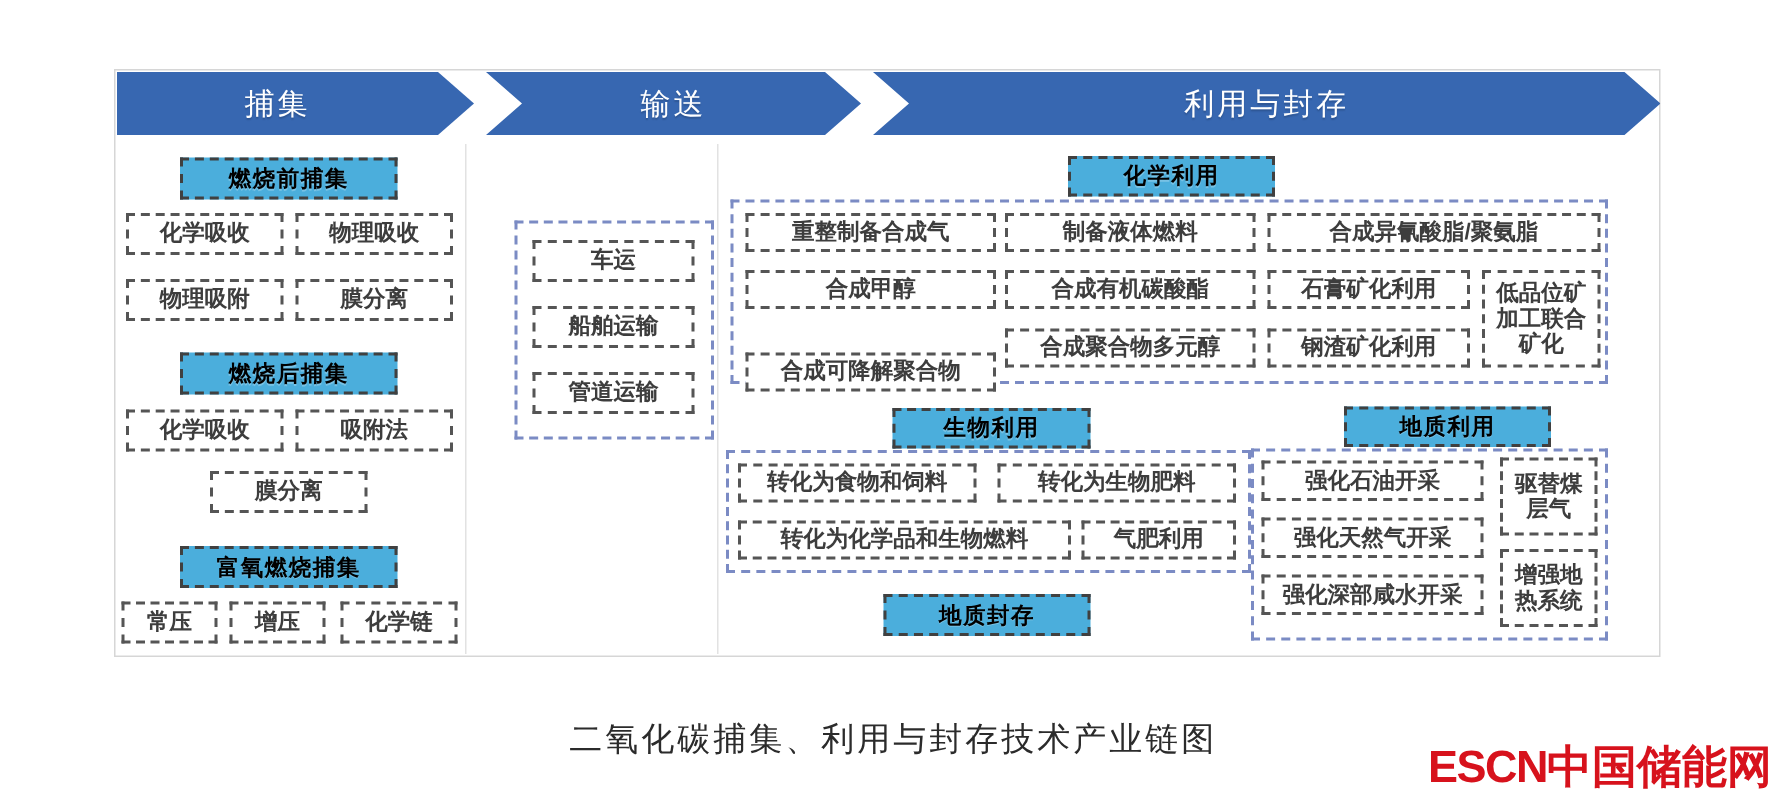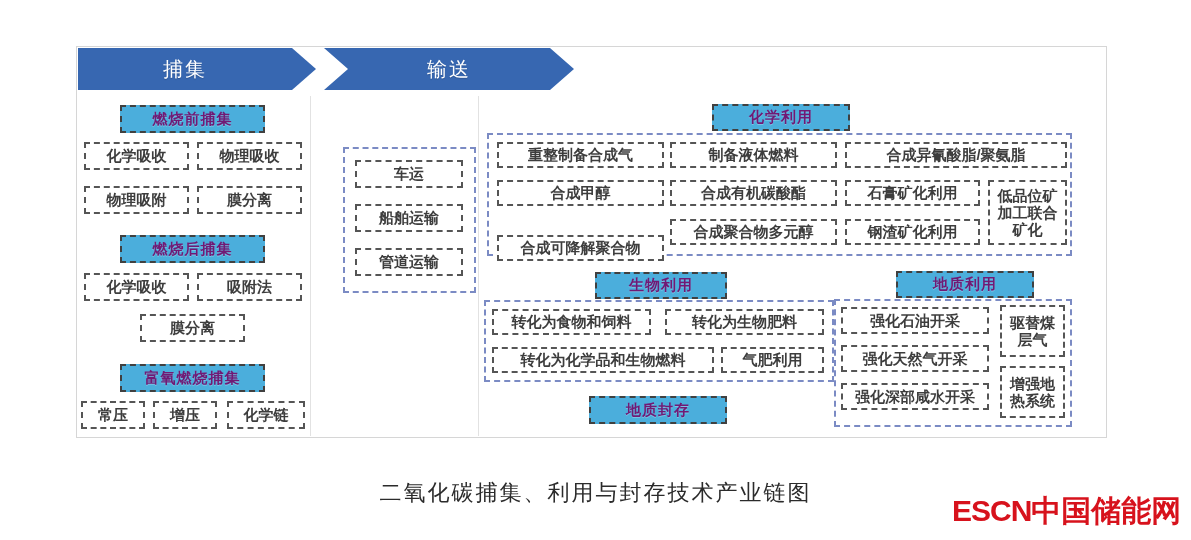--- a/index.html
+++ b/index.html
@@ -27,21 +27,21 @@
     clip-path:polygon(0 0,226px 0,250px 21px,226px 42px,0 42px,24px 21px);}
   .chev-uti{left:504px;width:525px;
     clip-path:polygon(0 0,501px 0,525px 21px,501px 42px,0 42px,24px 21px);}
   .chev-cap .lbl{padding-right:24px;}
   .chev-tra .lbl{padding-left:24px;padding-right:24px;}
   .chev-uti .lbl{padding-left:24px;padding-right:24px;}
 
   
   .hdr{
     background:#4BAEDC;border:2px dashed #404040;
-    color:#701a75;font-weight:bold;font-size:15px;
+    color:#000000;font-weight:bold;font-size:15px;
     display:flex;align-items:center;justify-content:center;
     box-sizing:border-box;position:absolute;letter-spacing:1px;
     text-shadow:0 1px 0 rgba(255,255,255,.25);
   }
   .leaf{
     background:#fff;border:2px dashed #555;
     color:#3d3d3d;font-weight:bold;font-size:15px;
     display:flex;align-items:center;justify-content:center;
     box-sizing:border-box;position:absolute;text-align:center;line-height:1.15;
   }
@@ -68,20 +68,23 @@
 <body>
 
 <div class="frame"></div>
 
 <div class="banner">
   <div class="chev chev-tra">
     <span class="lbl">输送</span>
   </div>
   <div class="chev chev-cap">
     <span class="lbl">捕集</span>
+  </div>
+  <div class="chev chev-uti">
+    <span class="lbl">利用与封存</span>
   </div>
 </div>
 
 <div class="vsep" style="left:310px;top:96px;height:340px;"></div>
 <div class="vsep" style="left:478px;top:96px;height:340px;"></div>
 
 <div class="hdr" style="left:120px;top:105px;width:145px;height:28px;">燃烧前捕集</div>
 <div class="leaf" style="left:84px;top:142px;width:105px;height:28px;">化学吸收</div>
 <div class="leaf" style="left:197px;top:142px;width:105px;height:28px;">物理吸收</div>
 <div class="leaf" style="left:84px;top:186px;width:105px;height:28px;">物理吸附</div>

